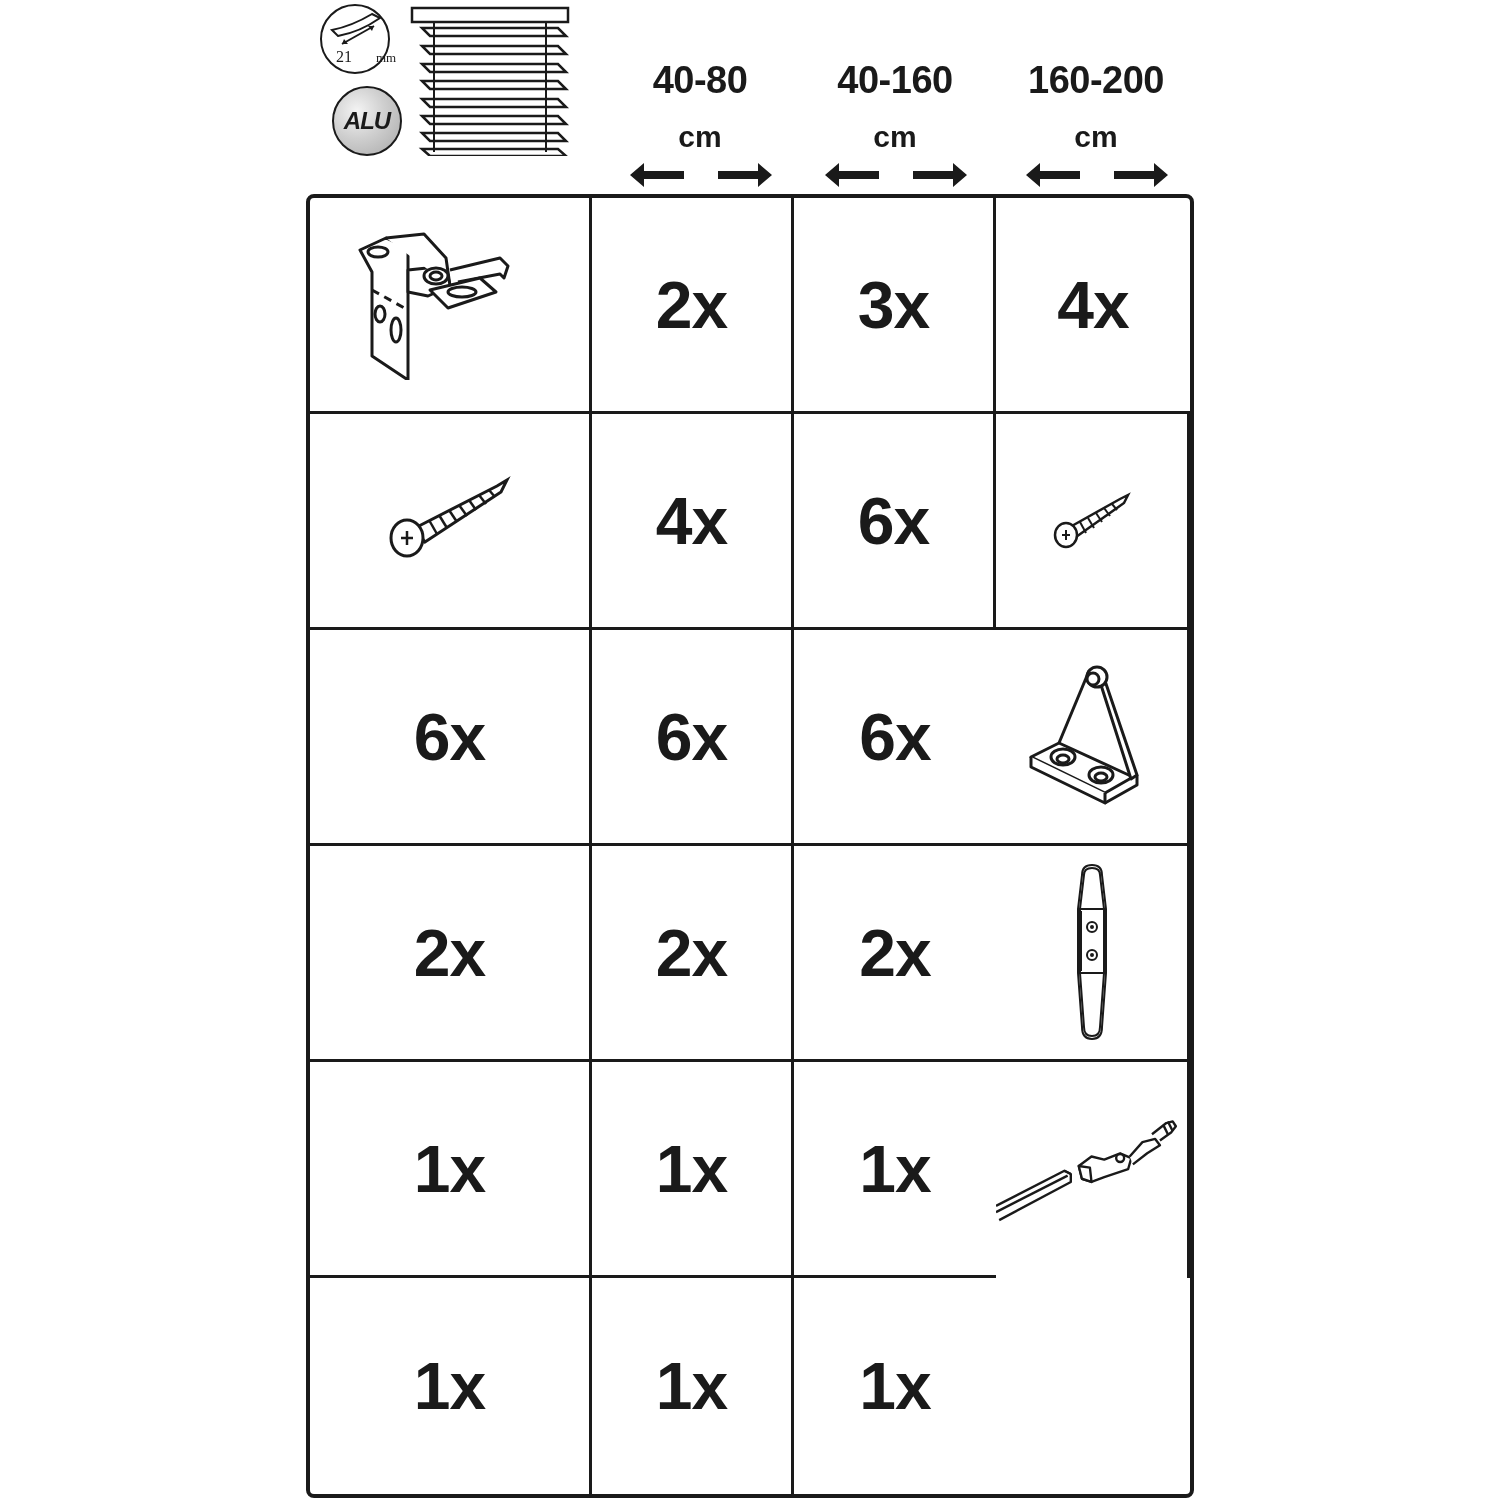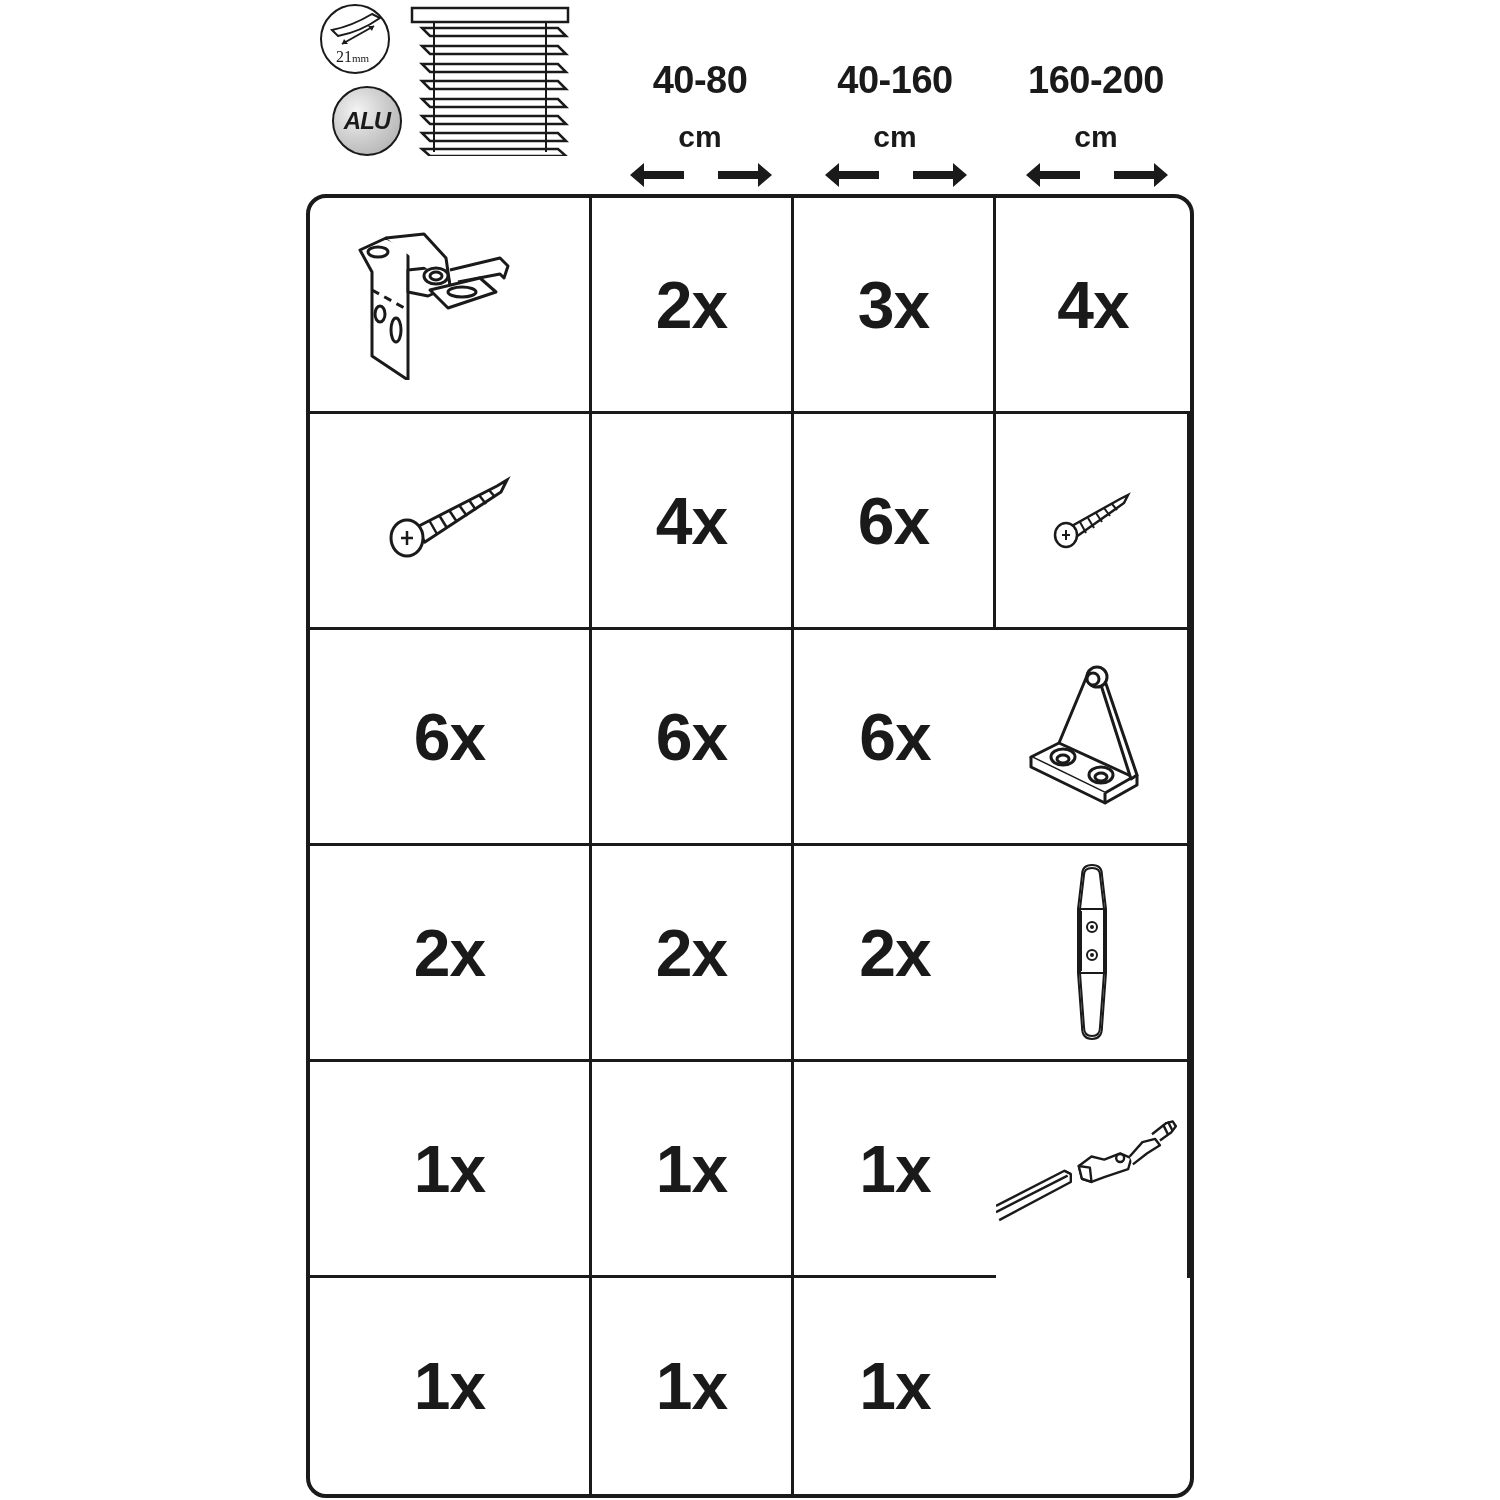--- a/index.html
+++ b/index.html
@@ -3,31 +3,31 @@
   <meta charset="utf-8">
   <style>
     html, body { margin: 0; padding: 0; background: #ffffff; }
     body { width: 1500px; height: 1500px; position: relative; overflow: hidden; font-family: "Liberation Sans", sans-serif; color: #1a1a1a; }
 
     .badge { position: absolute; border: 2px solid #1a1a1a; border-radius: 50%; display: flex; align-items: center; justify-content: center; box-sizing: border-box; }
     .badge-width { left: 320px; top: 4px; width: 70px; height: 70px; background: #fff; }
     .badge-alu { left: 332px; top: 86px; width: 70px; height: 70px; background: radial-gradient(circle at 35% 35%, #f4f4f4 0%, #cfcfcf 45%, #a8a8a8 100%); }
     .badge-alu span { font-weight: bold; font-style: italic; font-size: 24px; letter-spacing: -1px; }
     .badge-width .val { position: absolute; left: 14px; top: 42px; font-family: "Liberation Serif", serif; font-size: 16px; }
-    .badge-width .val small { font-size: 11px; }
+    .badge-width .val small { font-size: 13px; margin-left: 24px; }
 
     .blind-icon { position: absolute; left: 410px; top: 6px; width: 160px; height: 150px; }
 
     .range { position: absolute; top: 62px; width: 200px; text-align: center; }
     .range .num { font-weight: bold; font-size: 38px; line-height: 36px; letter-spacing: -0.5px; }
     .range .unit { font-weight: bold; font-size: 30px; line-height: 26px; margin-top: 26px; }
     .range .arrows { position: relative; height: 30px; margin-top: 10px; }
     .range svg { position: absolute; top: 0; }
 
-    .table { position: absolute; left: 306px; top: 194px; width: 888px; height: 1304px; border: 4px solid #1a1a1a; border-radius: 20px; box-sizing: border-box; overflow: hidden; display: grid; grid-template-columns: 282px 202px 202px 194px; grid-template-rows: repeat(6, 1fr); }
+    .table { position: absolute; left: 306px; top: 194px; width: 888px; height: 1304px; border: 4px solid #1a1a1a; border-radius: 8px; box-sizing: border-box; overflow: hidden; display: grid; grid-template-columns: 282px 202px 202px 194px; grid-template-rows: repeat(6, 1fr); }
     .cell { border-right: 3px solid #1a1a1a; border-bottom: 3px solid #1a1a1a; display: flex; align-items: center; justify-content: center; box-sizing: border-box; }
     .cell.last-col { border-right: none; }
     .cell.last-row { border-bottom: none; }
     .qty { font-weight: bold; font-size: 66px; letter-spacing: -1px; }
     .part svg { display: block; }
   </style>
 </head>
 <body>
 
 <div class="badge badge-width">

